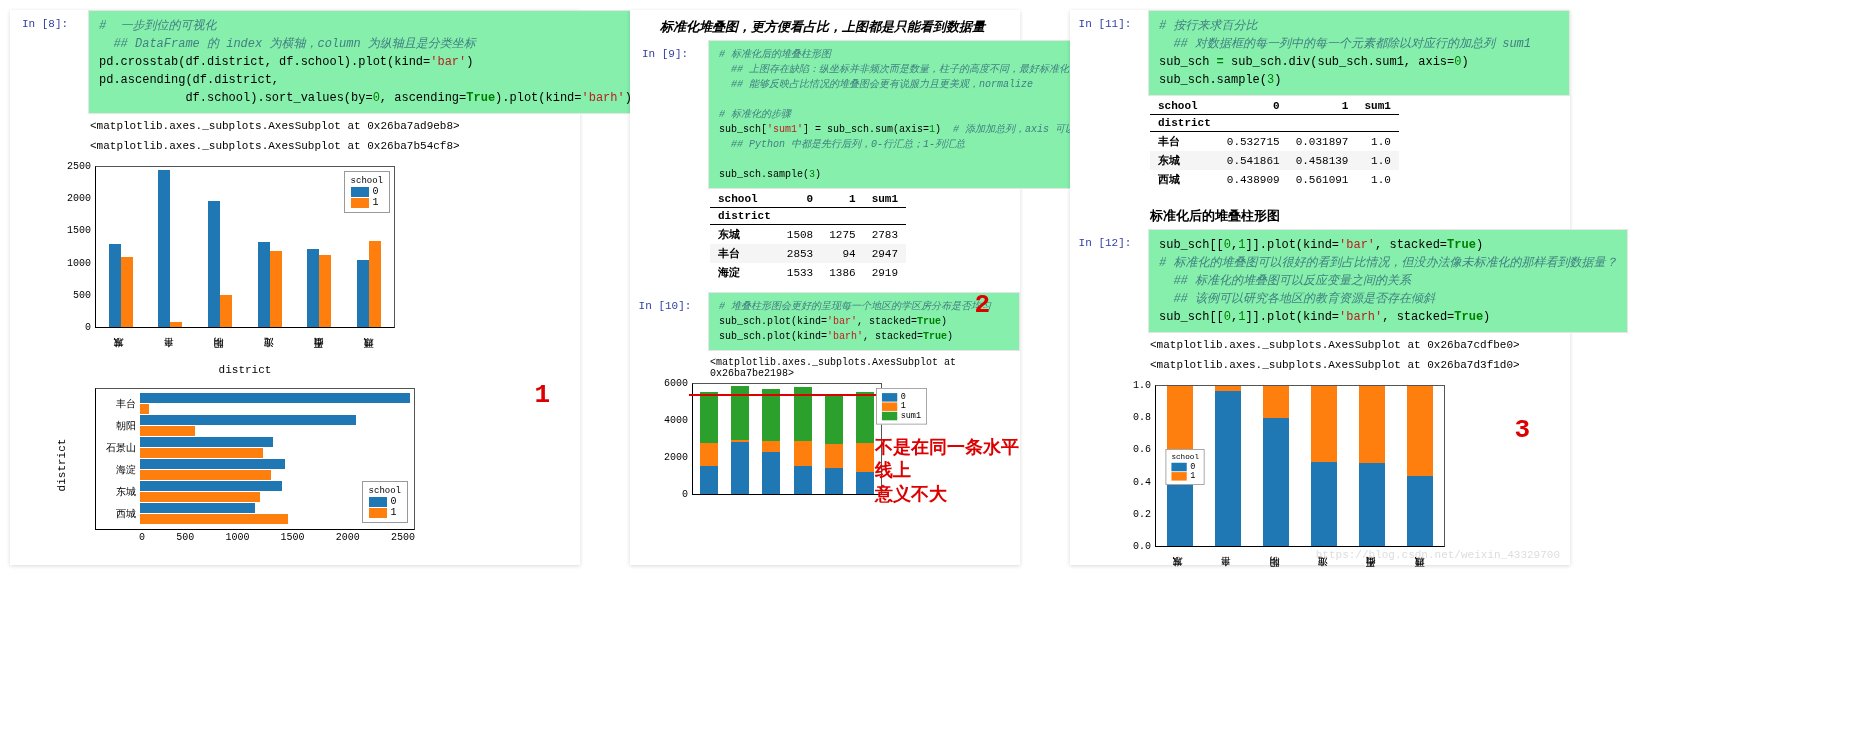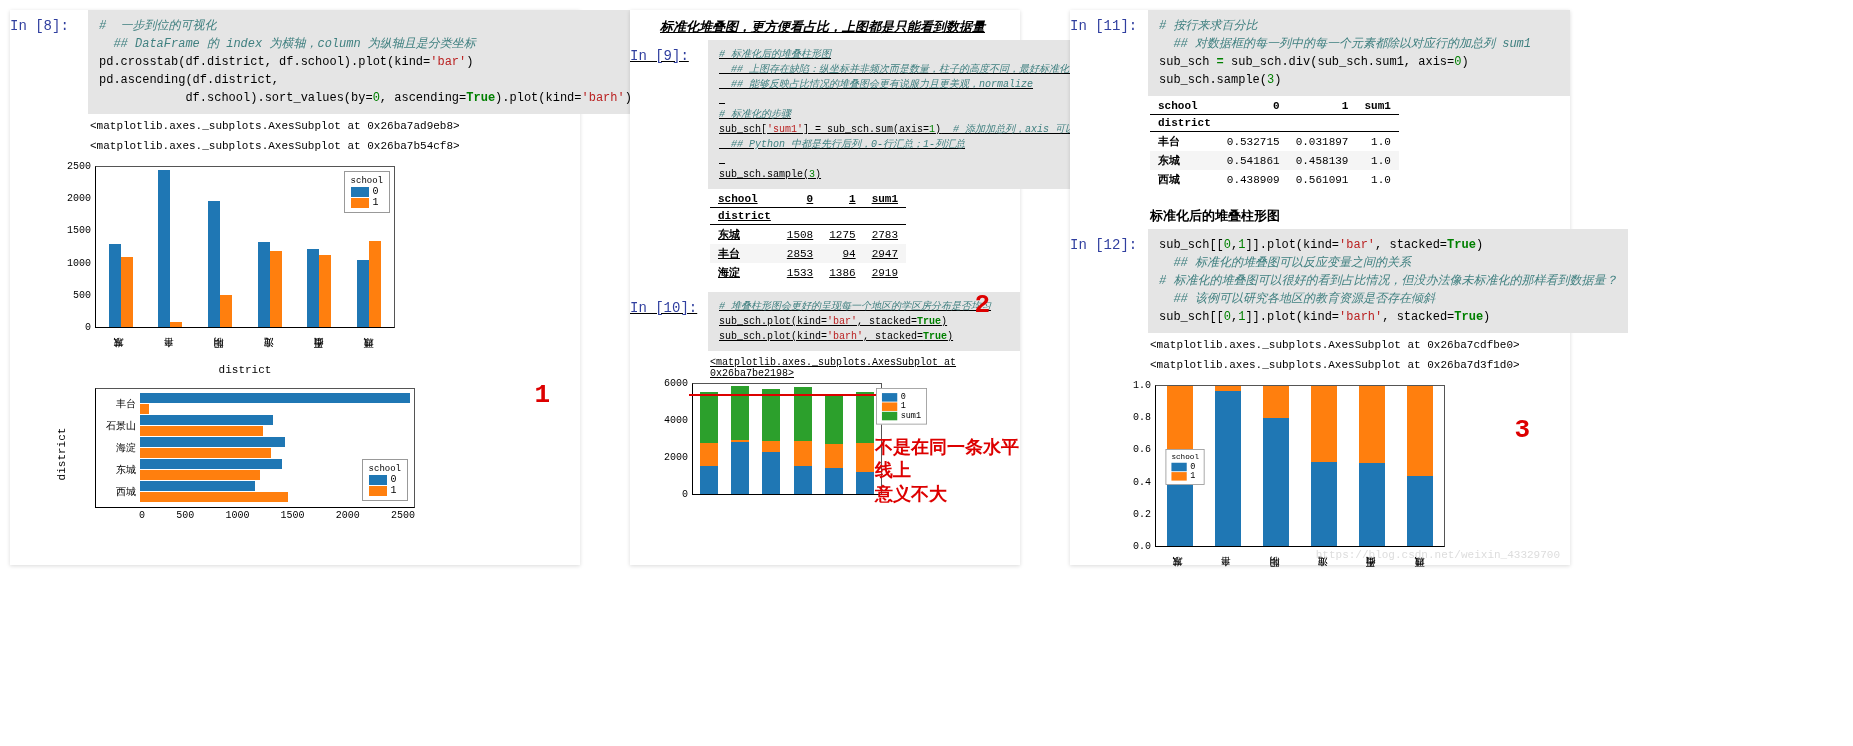--- a/index.html
+++ b/index.html
@@ -10,40 +10,40 @@
     background: #fff;
     display: flex;
     gap: 50px;
   }
   .panel {
     background: #fff;
     box-shadow: 0 1px 4px rgba(0,0,0,0.15);
     padding: 0;
   }
   .panel1 { width: 570px; }
-  .panel2 { width: 390px; text-decoration: underline; }
+  .panel2 { width: 390px; }
   .panel3 { width: 500px; }
   .cell {
     display: flex;
     align-items: flex-start;
     margin-bottom: 2px;
   }
   .prompt {
     width: 70px;
-    text-align: left;
+    text-align: center;
     padding: 8px 8px 0 0;
-    font-size: 14px;
+    font-size: 11px;
     flex-shrink: 0;
   }
   .prompt-in { color: #303f9f; }
   .cell-body {
     flex: 1;
     padding: 6px 10px;
   }
-  .code-cell { background: #e5e5e5; border: 1px solid #e5e5e5; }
+  .code-cell { background: #86efac; border: 1px solid #e5e5e5; }
   .code-line { white-space: pre; line-height: 1.5; }
   .c-comment { color: #408080; font-style: italic; }
   .c-str { color: #ba2121; }
   .c-kw { color: #008000; font-weight: bold; }
   .c-num { color: #008000; }
   .out-text { color: #000; font-size: 11px; padding: 4px 10px 4px 80px; }
   .chart {
     margin-left: 85px;
     margin-bottom: 18px;
     position: relative;
@@ -169,20 +169,27 @@
     <div style="border:1px solid #555; border-left-color:#000; border-bottom-color:#000; padding:4px 0; position:relative;">
       <div id="chart1-bars">
           <div class="hbar-row">
             <div class="hbar-lab">丰台</div>
             <div class="hbar-track">
               <div class="hbar blue" style="top: 0px; width: 98.3793%;"></div>
               <div class="hbar orange" style="top: 11px; width: 3.24138%;"></div>
             </div>
           </div>
           <div class="hbar-row">
+            <div class="hbar-lab">朝阳</div>
+            <div class="hbar-track">
+              <div class="hbar blue" style="top: 0px; width: 78.8276%;"></div>
+              <div class="hbar orange" style="top: 11px; width: 20.1034%;"></div>
+            </div>
+          </div>
+          <div class="hbar-row">
             <div class="hbar-lab">石景山</div>
             <div class="hbar-track">
               <div class="hbar blue" style="top: 0px; width: 48.4483%;"></div>
               <div class="hbar orange" style="top: 11px; width: 44.9655%;"></div>
             </div>
           </div>
           <div class="hbar-row">
             <div class="hbar-lab">海淀</div>
             <div class="hbar-track">
               <div class="hbar blue" style="top: 0px; width: 52.8621%;"></div>
@@ -404,22 +411,22 @@
         </tr>
       </tbody>
   </table>
 
   <div class="heading" style="padding-left:80px;">标准化后的堆叠柱形图</div>
 
   <div class="cell">
     <div class="prompt prompt-in">In [12]:</div>
     <div class="cell-body code-cell">
       <div class="code-line"><span>sub_sch[[</span><span class="c-num">0</span><span>,</span><span class="c-num">1</span><span>]].plot(kind=</span><span class="c-str">'bar'</span><span>, stacked=</span><span class="c-kw">True</span><span>)</span></div>
+      <div class="code-line c-comment"># 标准化的堆叠图可以很好的看到占比情况，但没办法像未标准化的那样看到数据量？</div>
       <div class="code-line c-comment">  ## 标准化的堆叠图可以反应变量之间的关系</div>
-      <div class="code-line c-comment"># 标准化的堆叠图可以很好的看到占比情况，但没办法像未标准化的那样看到数据量？</div>
       <div class="code-line c-comment">  ## 该例可以研究各地区的教育资源是否存在倾斜</div>
       <div class="code-line"><span>sub_sch[[</span><span class="c-num">0</span><span>,</span><span class="c-num">1</span><span>]].plot(kind=</span><span class="c-str">'barh'</span><span>, stacked=</span><span class="c-kw">True</span><span>)</span></div>
     </div>
   </div>
   <div class="out-text">&lt;matplotlib.axes._subplots.AxesSubplot at 0x26ba7cdfbe0&gt;</div>
   <div class="out-text" style="margin-bottom:10px;">&lt;matplotlib.axes._subplots.AxesSubplot at 0x26ba7d3f1d0&gt;</div>
 
   <div class="chart" style="width:290px;">
     <div class="chart-axes" style="height:160px;">
       <div class="y-ticks">

